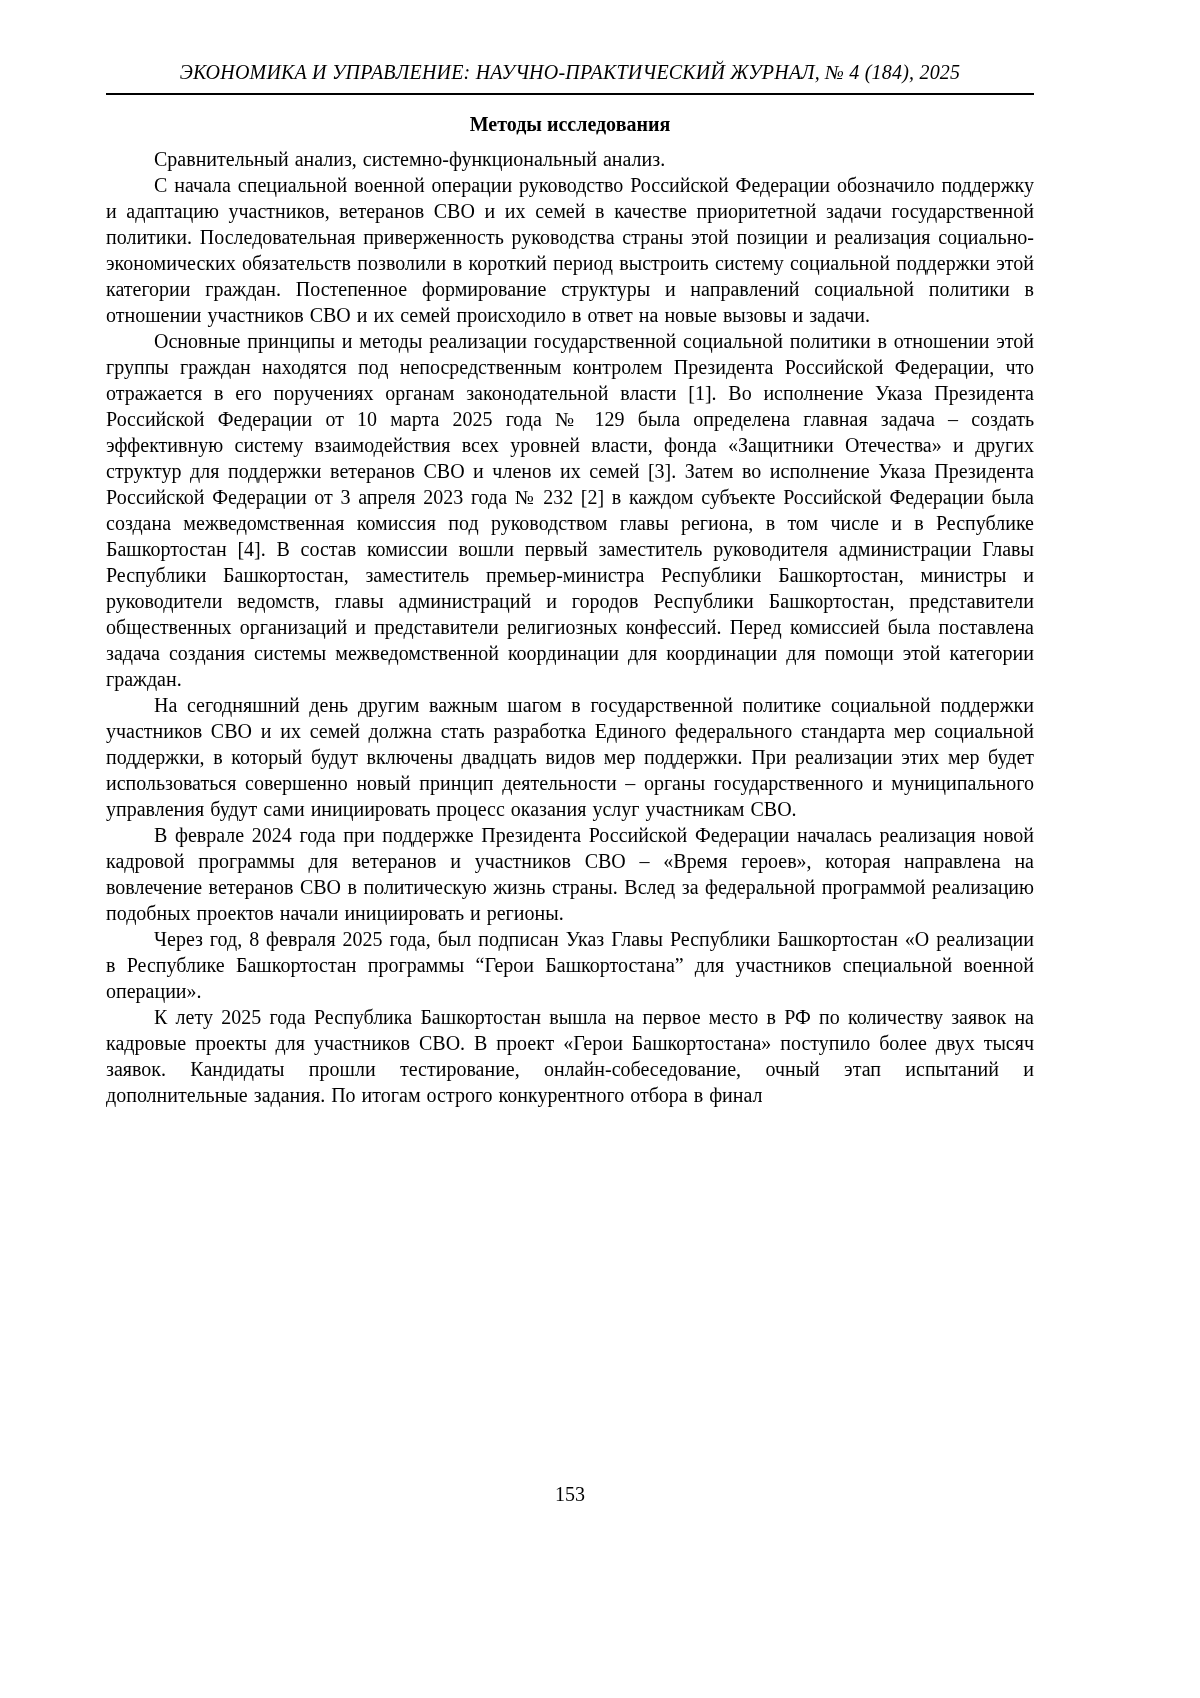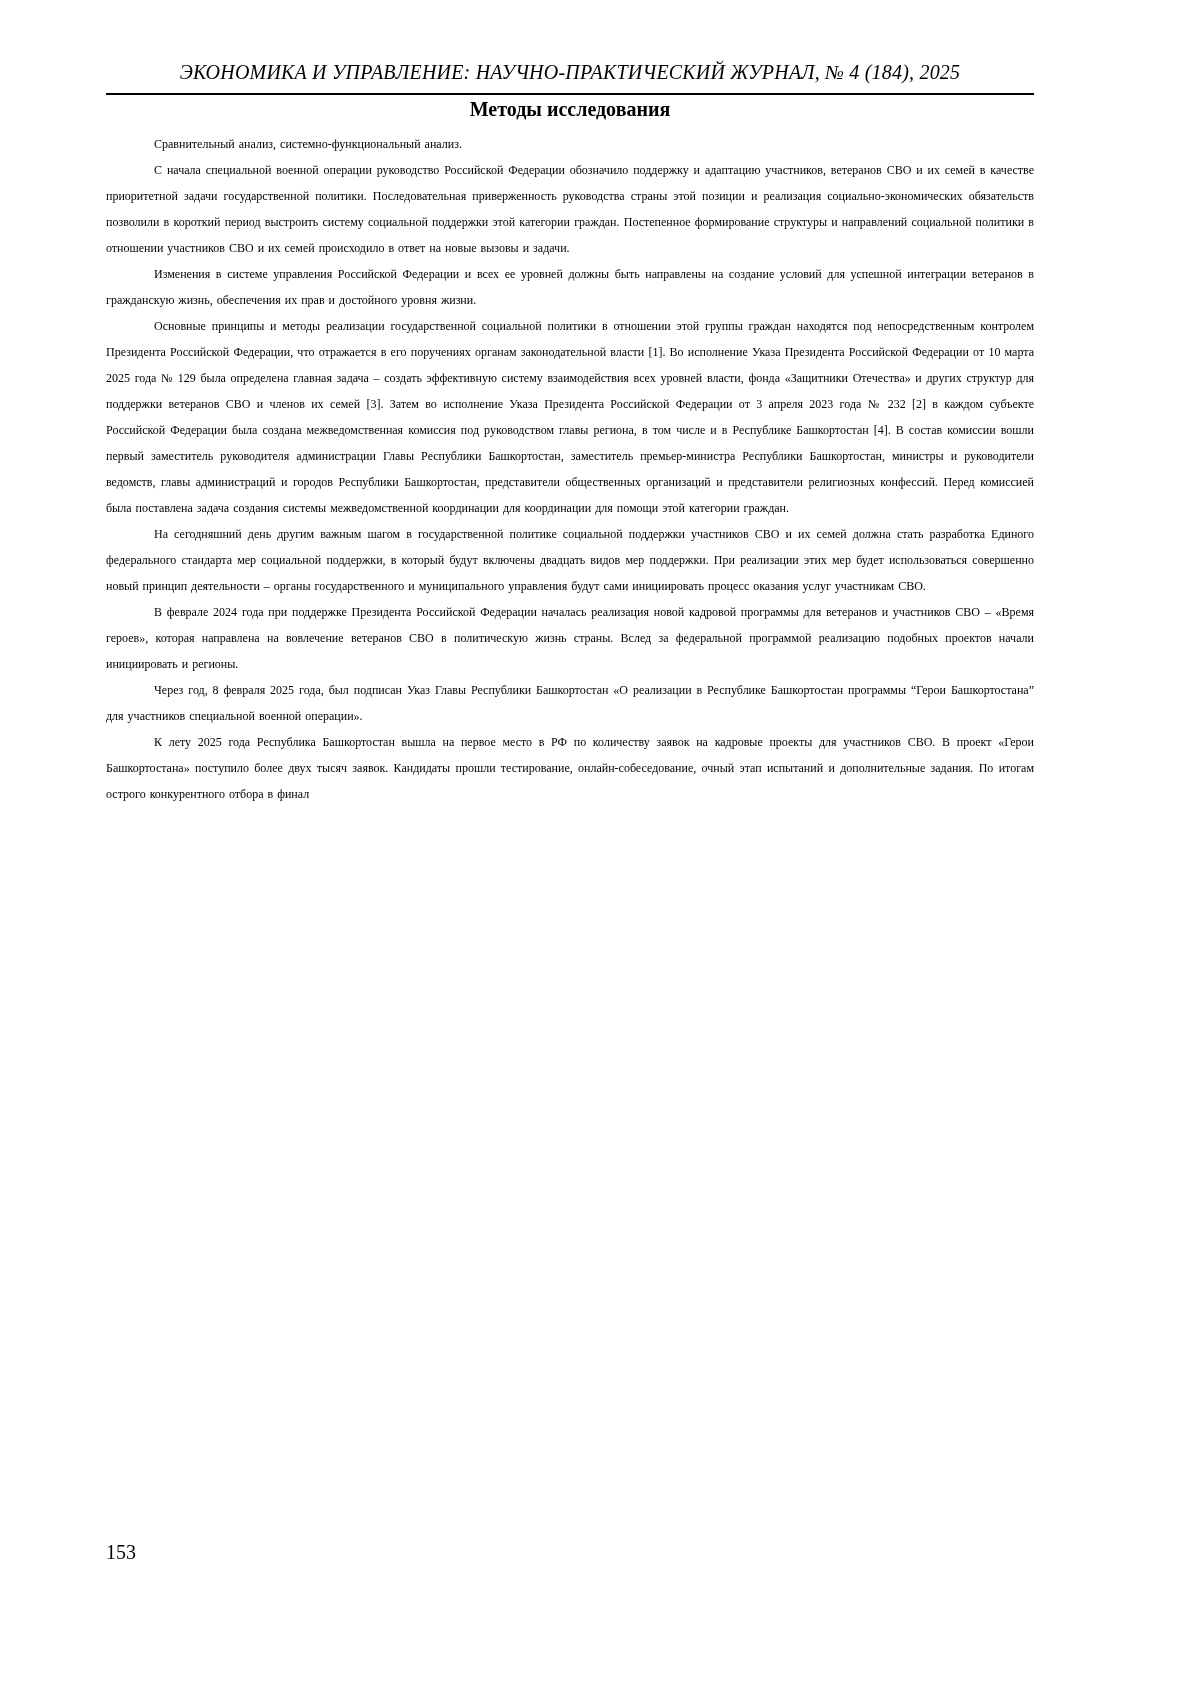--- a/index.html
+++ b/index.html
@@ -25,38 +25,39 @@
     letter-spacing: 0.2px;
     padding-bottom: 9px;
     border-bottom: 2px solid #000000;
     white-space: nowrap;
   }
 
   .sec-h {
     font-size: 20px;
     font-weight: bold;
     text-align: center;
-    margin-top: 1px;
+    margin-top: 16px;
     margin-bottom: 9px;
     line-height: 26px;
   }
 
   .para {
-    font-size: 12px;
+    font-size: 20px;
     line-height: 26px;
     text-align: justify;
     text-indent: 48px;
     word-spacing: 1px;
   }
 
   .foot {
     position: absolute;
-    top: 1540px;
+    top: 1482px;
     left: 106px;
     width: 928px;
+    text-align: center;
     font-size: 20px;
     line-height: 24px;
   }
 </style>
 </head>
 <body>
 
 <article class="page">
 
   <header>
@@ -64,21 +65,20 @@
   </header>
 
   <main>
 
     <h2 class="sec-h">Методы исследования</h2>
 
     <p class="para">Сравнительный анализ, системно-функциональный анализ.</p>
 
 
     <p class="para">С начала специальной военной операции руководство Российской Федерации обозначило поддержку и адаптацию участников, ветеранов СВО и их семей в качестве приоритетной задачи государственной политики. Последовательная приверженность руководства страны этой позиции и реализация социально-экономических обязательств позволили в короткий период выстроить систему социальной поддержки этой категории граждан. Постепенное формирование структуры и направлений социальной политики в отношении участников СВО и их семей происходило в ответ на новые вызовы и задачи.</p>
-    <p class="para">Изменения в системе управления Российской Федерации и всех ее уровней должны быть направлены на создание условий для успешной интеграции ветеранов в гражданскую жизнь, обеспечения их прав и достойного уровня жизни.</p>
     <p class="para">Основные принципы и методы реализации государственной социальной политики в отношении этой группы граждан находятся под непосредственным контролем Президента Российской Федерации, что отражается в его поручениях органам законодательной власти [1]. Во исполнение Указа Президента Российской Федерации от 10 марта 2025 года № 129 была определена главная задача – создать эффективную систему взаимодействия всех уровней власти, фонда «Защитники Отечества» и других структур для поддержки ветеранов СВО и членов их семей [3]. Затем во исполнение Указа Президента Российской Федерации от 3 апреля 2023 года № 232 [2] в каждом субъекте Российской Федерации была создана межведомственная комиссия под руководством главы региона, в том числе и в Республике Башкортостан [4]. В состав комиссии вошли первый заместитель руководителя администрации Главы Республики Башкортостан, заместитель премьер-министра Республики Башкортостан, министры и руководители ведомств, главы администраций и городов Республики Башкортостан, представители общественных организаций и представители религиозных конфессий. Перед комиссией была поставлена задача создания системы межведомственной координации для координации для помощи этой категории граждан.</p>
     <p class="para">На сегодняшний день другим важным шагом в государственной политике социальной поддержки участников СВО и их семей должна стать разработка Единого федерального стандарта мер социальной поддержки, в который будут включены двадцать видов мер поддержки. При реализации этих мер будет использоваться совершенно новый принцип деятельности – органы государственного и муниципального управления будут сами инициировать процесс оказания услуг участникам СВО.</p>
     <p class="para">В феврале 2024 года при поддержке Президента Российской Федерации началась реализация новой кадровой программы для ветеранов и участников СВО – «Время героев», которая направлена на вовлечение ветеранов СВО в политическую жизнь страны. Вслед за федеральной программой реализацию подобных проектов начали инициировать и регионы.</p>
     <p class="para">Через год, 8 февраля 2025 года, был подписан Указ Главы Республики Башкортостан «О реализации в Республике Башкортостан программы “Герои Башкортостана” для участников специальной военной операции».</p>
     <p class="para">К лету 2025 года Республика Башкортостан вышла на первое место в РФ по количеству заявок на кадровые проекты для участников СВО. В проект «Герои Башкортостана» поступило более двух тысяч заявок. Кандидаты прошли тестирование, онлайн-собеседование, очный этап испытаний и дополнительные задания. По итогам острого конкурентного отбора в финал</p>
 
   </main>
 
   <footer class="foot">
     <span>153</span>

